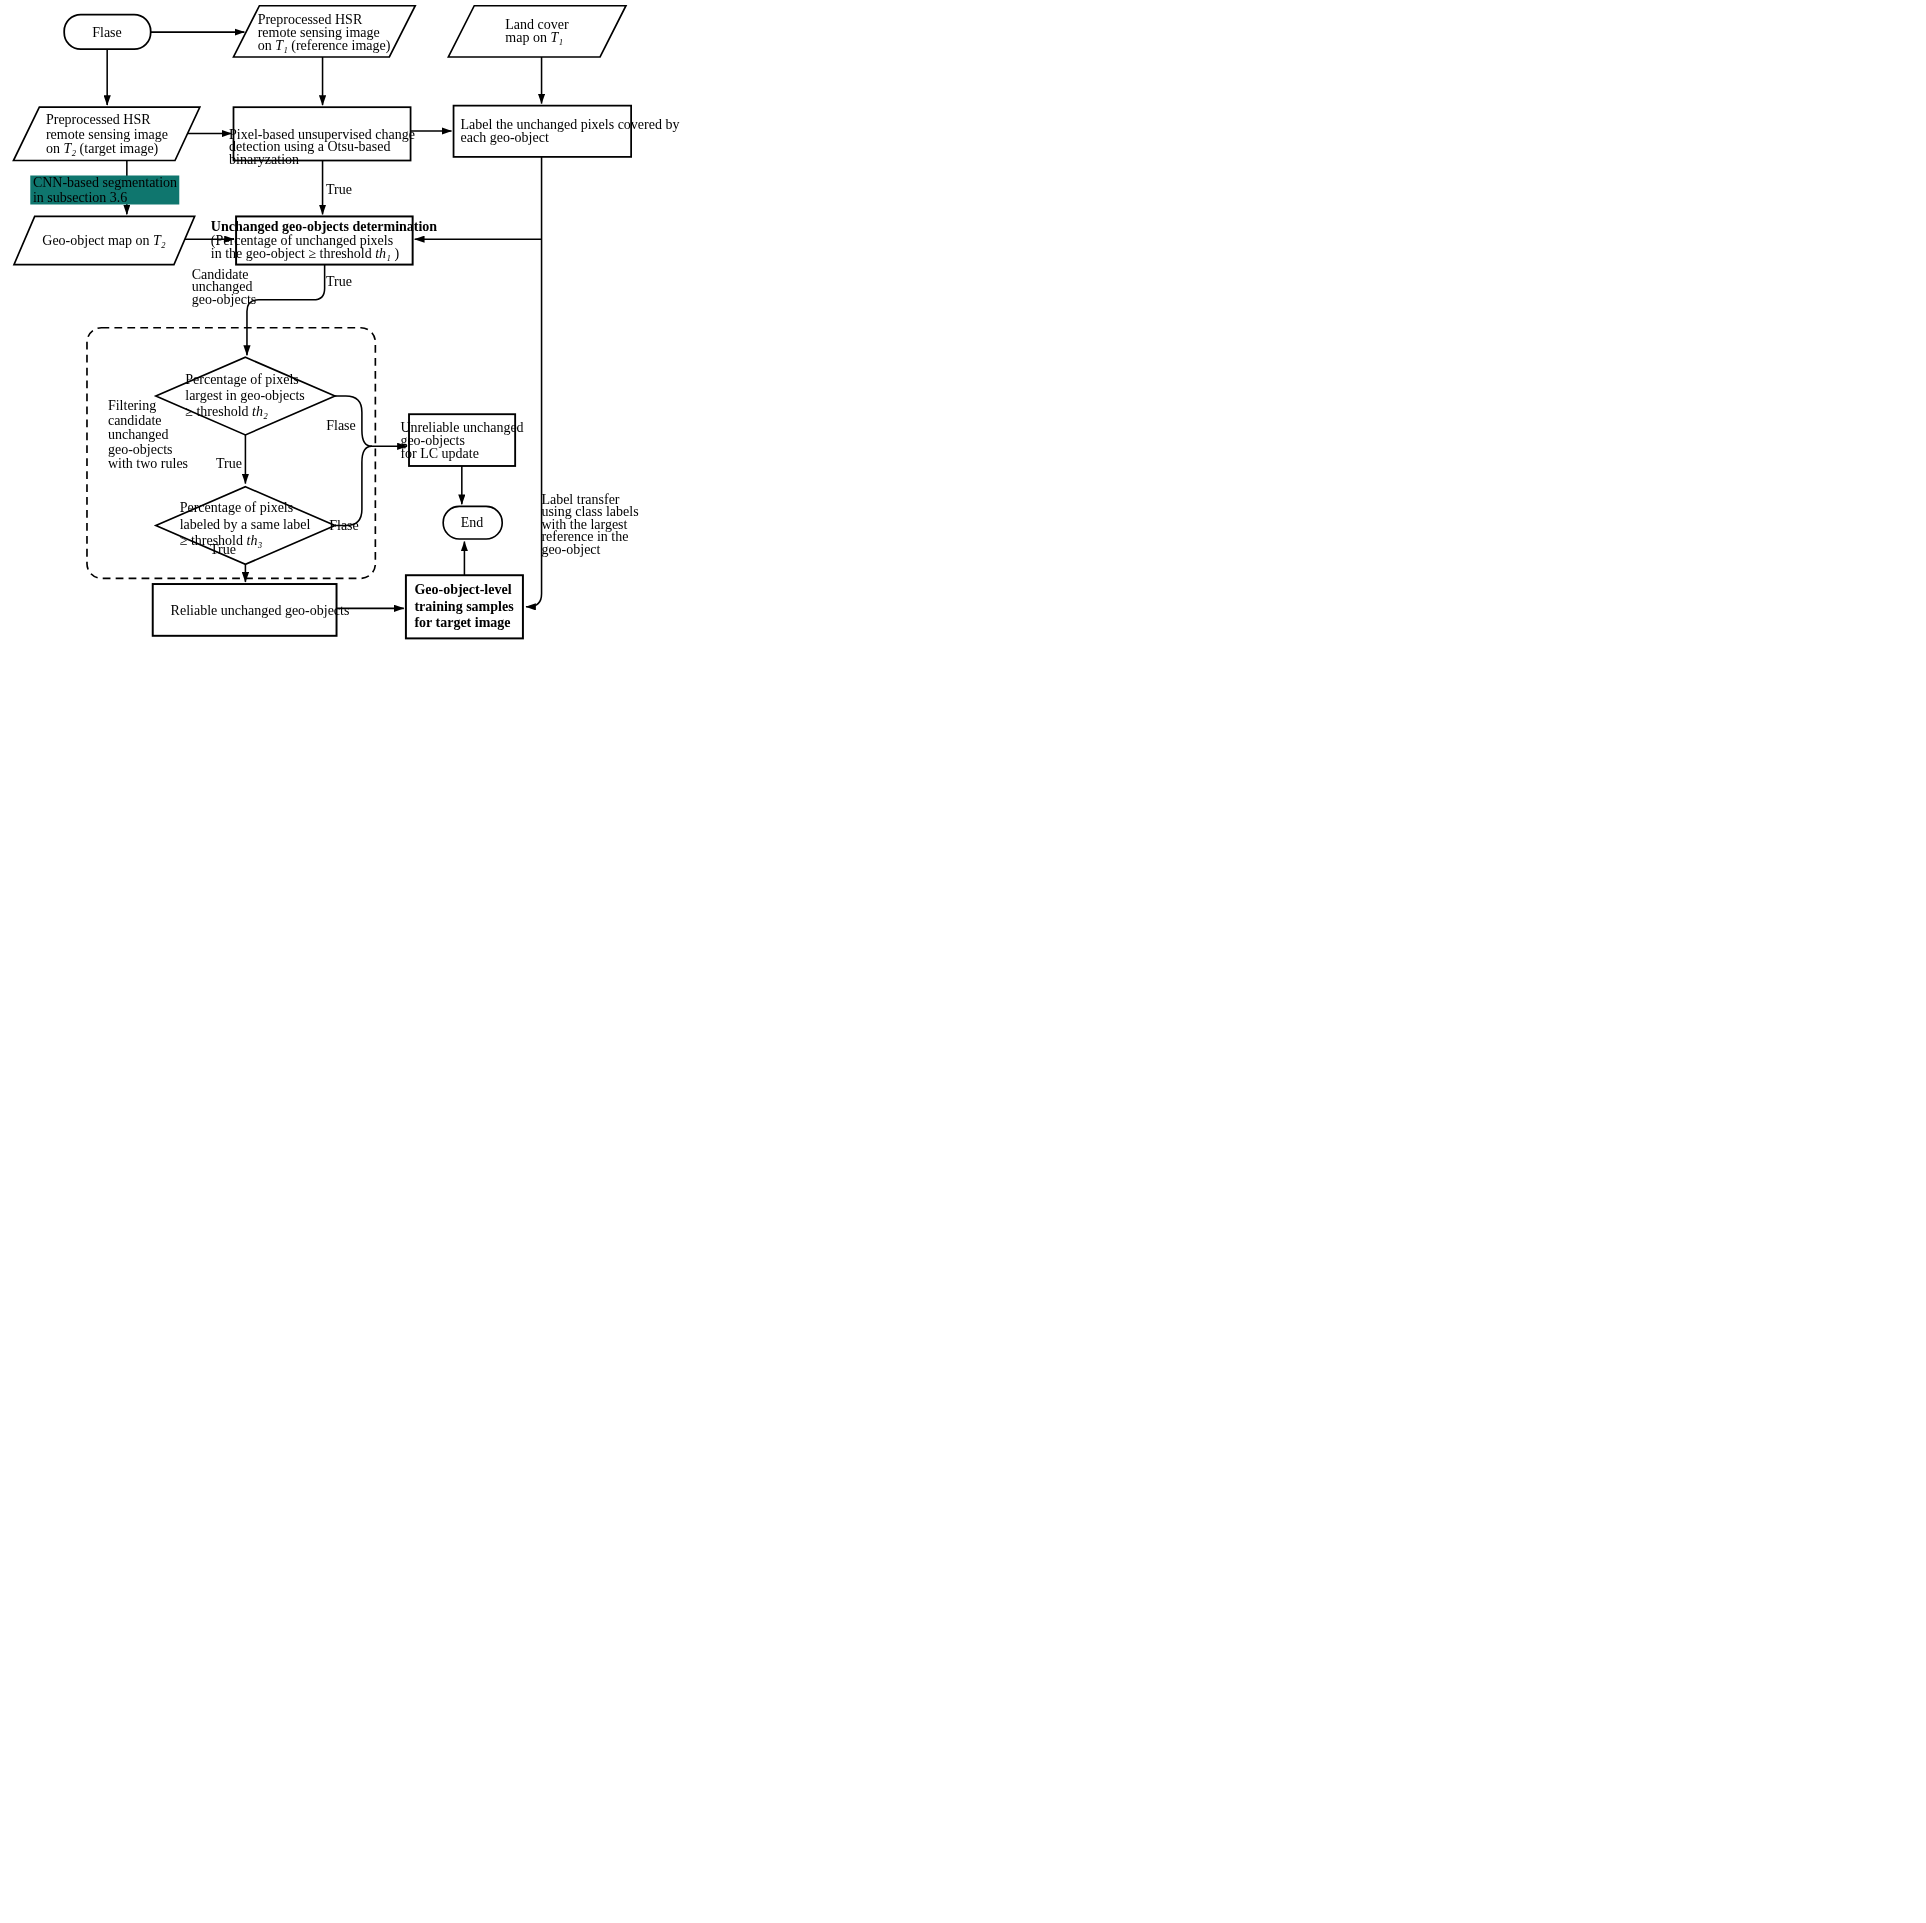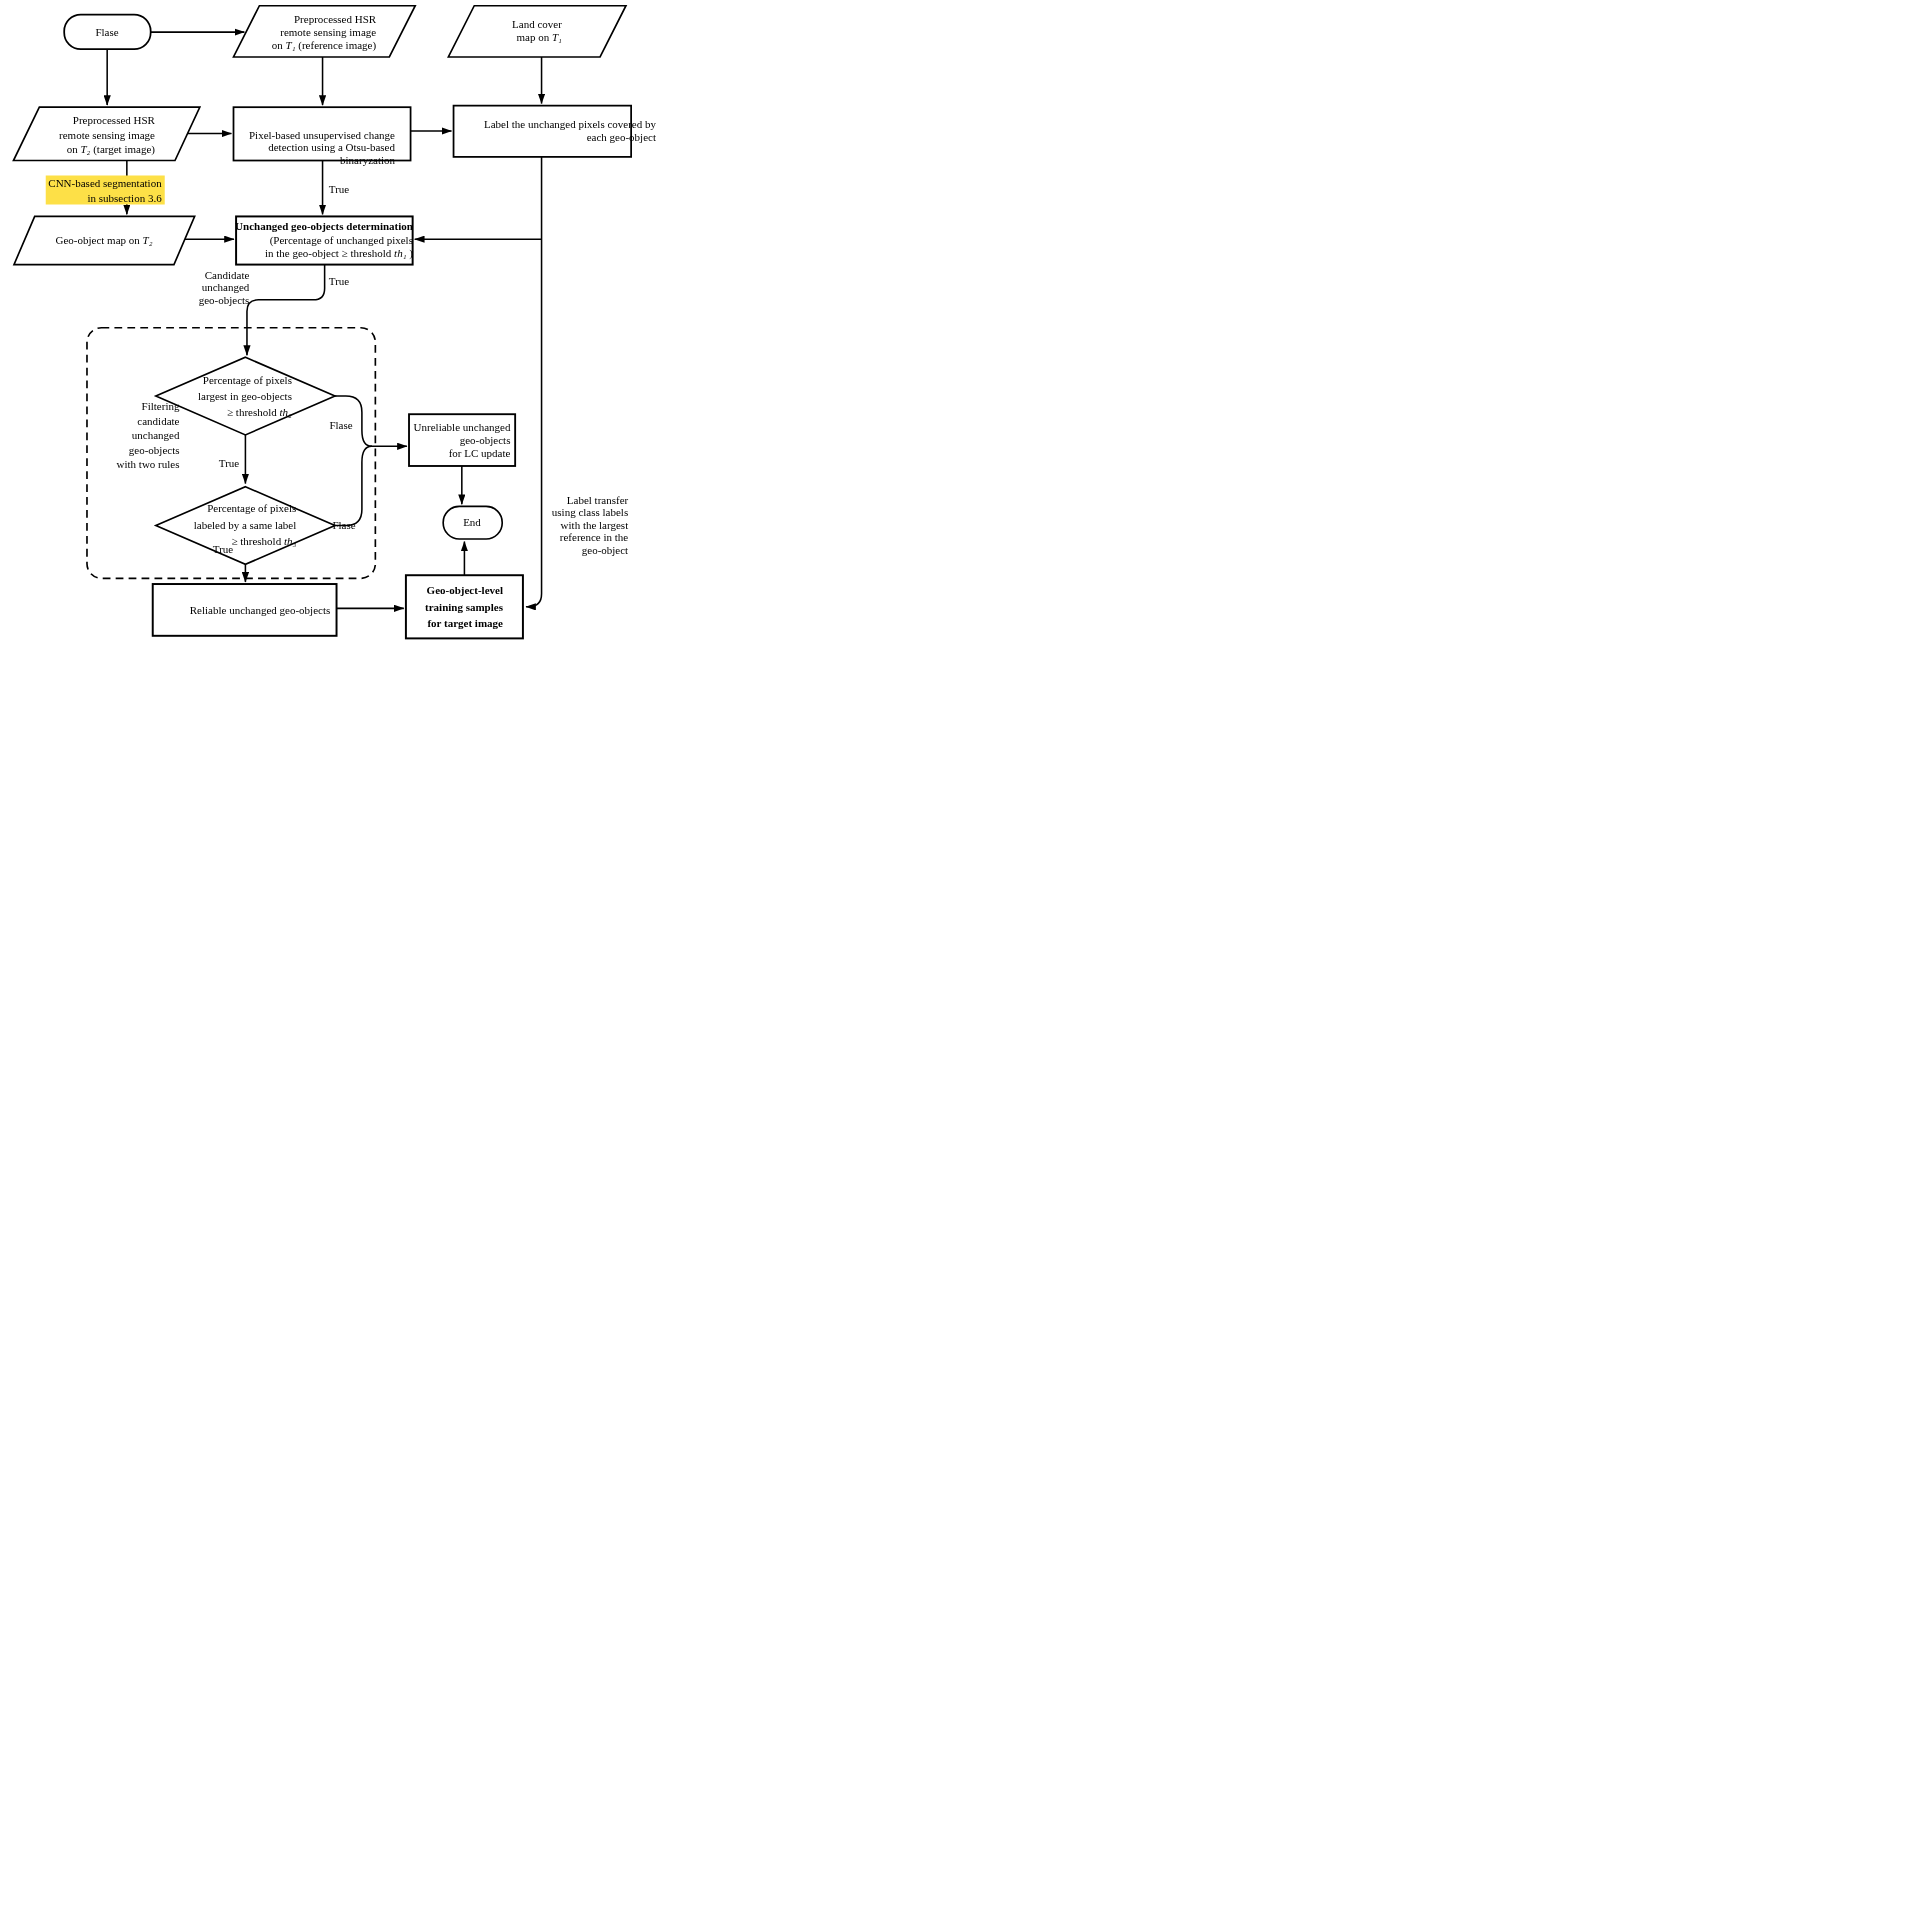--- a/index.html
+++ b/index.html
@@ -1,26 +1,26 @@
 <!DOCTYPE html>
 <html style="font-size:8.3px"><head>
 <meta charset="utf-8">
 <style>
   html,body{margin:0;padding:0;background:#ffffff;}
   #stage{position:relative;width:642px;height:641px;background:#ffffff;
          font-family:"Liberation Serif","DejaVu Serif",serif;color:#000;}
   #stage svg{position:absolute;left:0;top:0;}
-  .lbl{position:absolute;transform:translate(-50%,-50%);text-align:right;
-       white-space:nowrap;font-size:11px;line-height:13px;}
+  .lbl{position:absolute;transform:translate(-50%,-50%);text-align:left;
+       white-space:nowrap;font-size:14px;line-height:13px;}
   .lh24{line-height:12.4px}.lh25{line-height:13px}.lh26{line-height:13.5px}
   .lh28{line-height:14.5px}.lh31{line-height:16px}
   .lh32{line-height:16.6px}
   .b{font-weight:bold}
   .v{font-style:italic}
-  .bgw{background:#fde047;padding:0 2.6px;}
+  .bgw{background:#0f766e;padding:0 2.6px;}
   .ln{display:block;}
 </style>
 </head>
 <body>
 
 <div id="stage">
 
   <svg width="642" height="641" viewBox="0 0 1240 1238">
     <defs>
       <marker id="ah" markerWidth="21" markerHeight="14" refX="19" refY="7" orient="auto" markerUnits="userSpaceOnUse">

